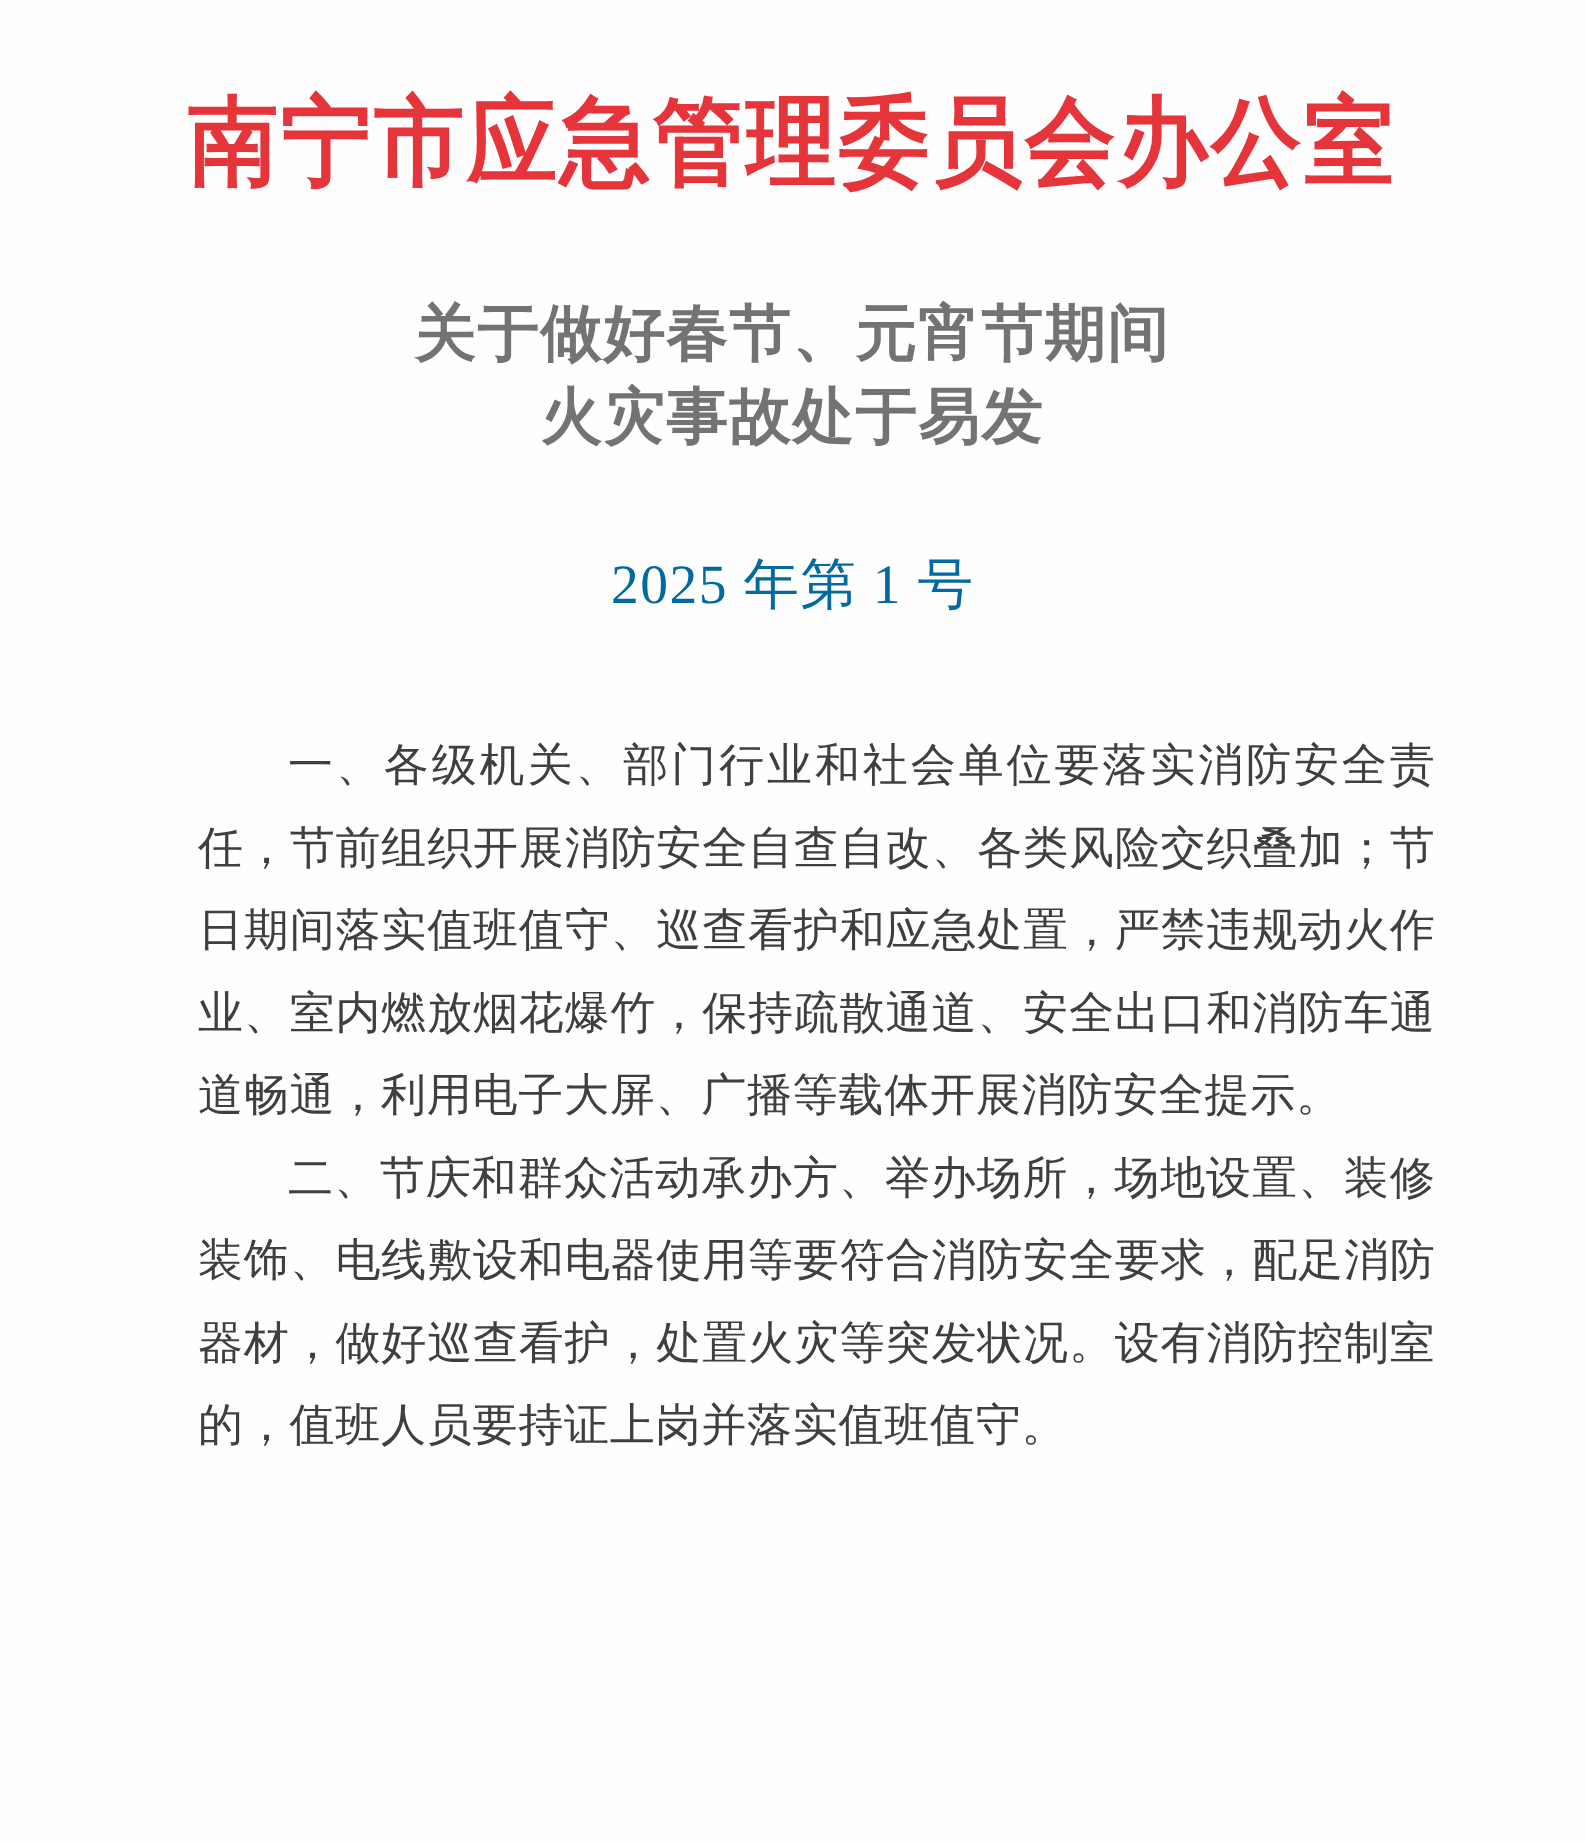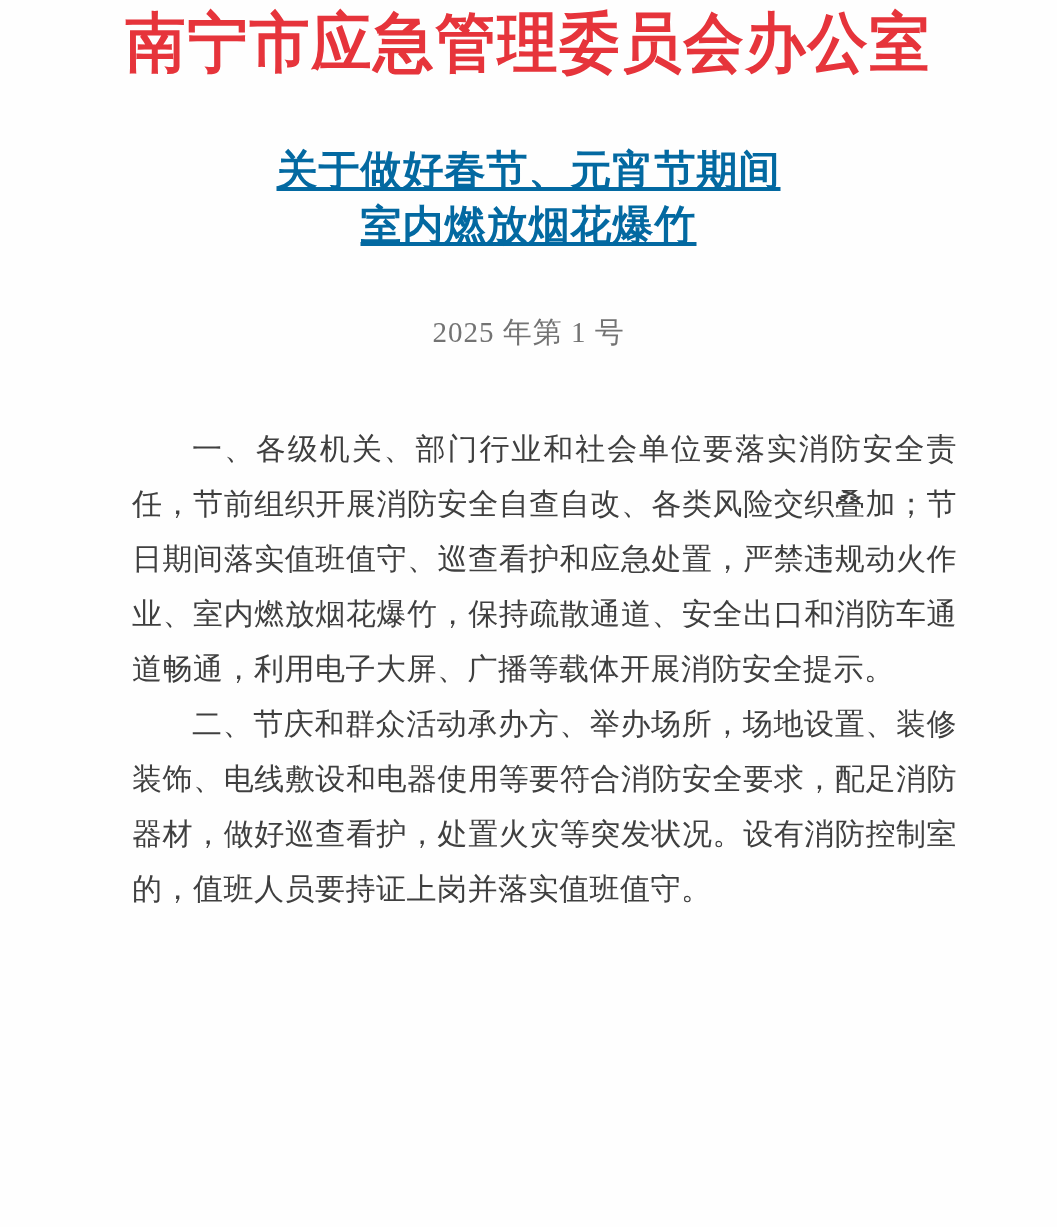--- a/index.html
+++ b/index.html
@@ -16,51 +16,51 @@
     position: relative;
     width: 1057px;
     height: 1227px;
     margin: 0 auto;
     background: #fefefe;
     overflow: hidden;
   }
 
   
   .letterhead {
+    margin-top: 52px;
     text-align: center;
   }
   .letterhead .org-name {
     display: inline-block;
     font-size: 60px;
     font-weight: bold;
     color: #e6343b;
     letter-spacing: 2px;
     white-space: nowrap;
     transform: scaleY(1.08);
     transform-origin: center top;
   }
 
   
   .notice-title {
     margin-top: 62px;
     text-align: center;
-    color: #0369a1;
+    color: #737373;
     font-weight: bold;
     line-height: 55px;
     font-size: 41px;
     letter-spacing: 1px;
-    text-decoration: underline;
   }
 
   
   .doc-number {
     margin-top: 60px;
     text-align: center;
-    font-size: 29px;
-    color: #737373;
+    font-size: 37px;
+    color: #0369a1;
     letter-spacing: 1px;
   }
 
   
   .body-text {
     margin-top: 68px;
     padding: 0 100px 0 132px;
     color: #3f3f3f;
     font-size: 30px;
     line-height: 55px;
@@ -76,21 +76,21 @@
 <body>
 
 <div class="page">
 
   <div class="letterhead">
     <span class="org-name" style="color: rgb(230, 52, 59);">南宁市应急管理委员会办公室</span>
   </div>
 
   <div class="notice-title">
     <div>关于做好春节、元宵节期间</div>
-    <div>室内燃放烟花爆竹</div>
+    <div>火灾事故处于易发</div>
   </div>
 
   <div class="doc-number">2025 年第 1 号</div>
 
   <div class="body-text">
     <p>一、各级机关、部门行业和社会单位要落实消防安全责任，节前组织开展消防安全自查自改、各类风险交织叠加；节日期间落实值班值守、巡查看护和应急处置，严禁违规动火作业、室内燃放烟花爆竹，保持疏散通道、安全出口和消防车通道畅通，利用电子大屏、广播等载体开展消防安全提示。</p>
     <p>二、节庆和群众活动承办方、举办场所，场地设置、装修装饰、电线敷设和电器使用等要符合消防安全要求，配足消防器材，做好巡查看护，处置火灾等突发状况。设有消防控制室的，值班人员要持证上岗并落实值班值守。</p>
   </div>
 
 </div>

